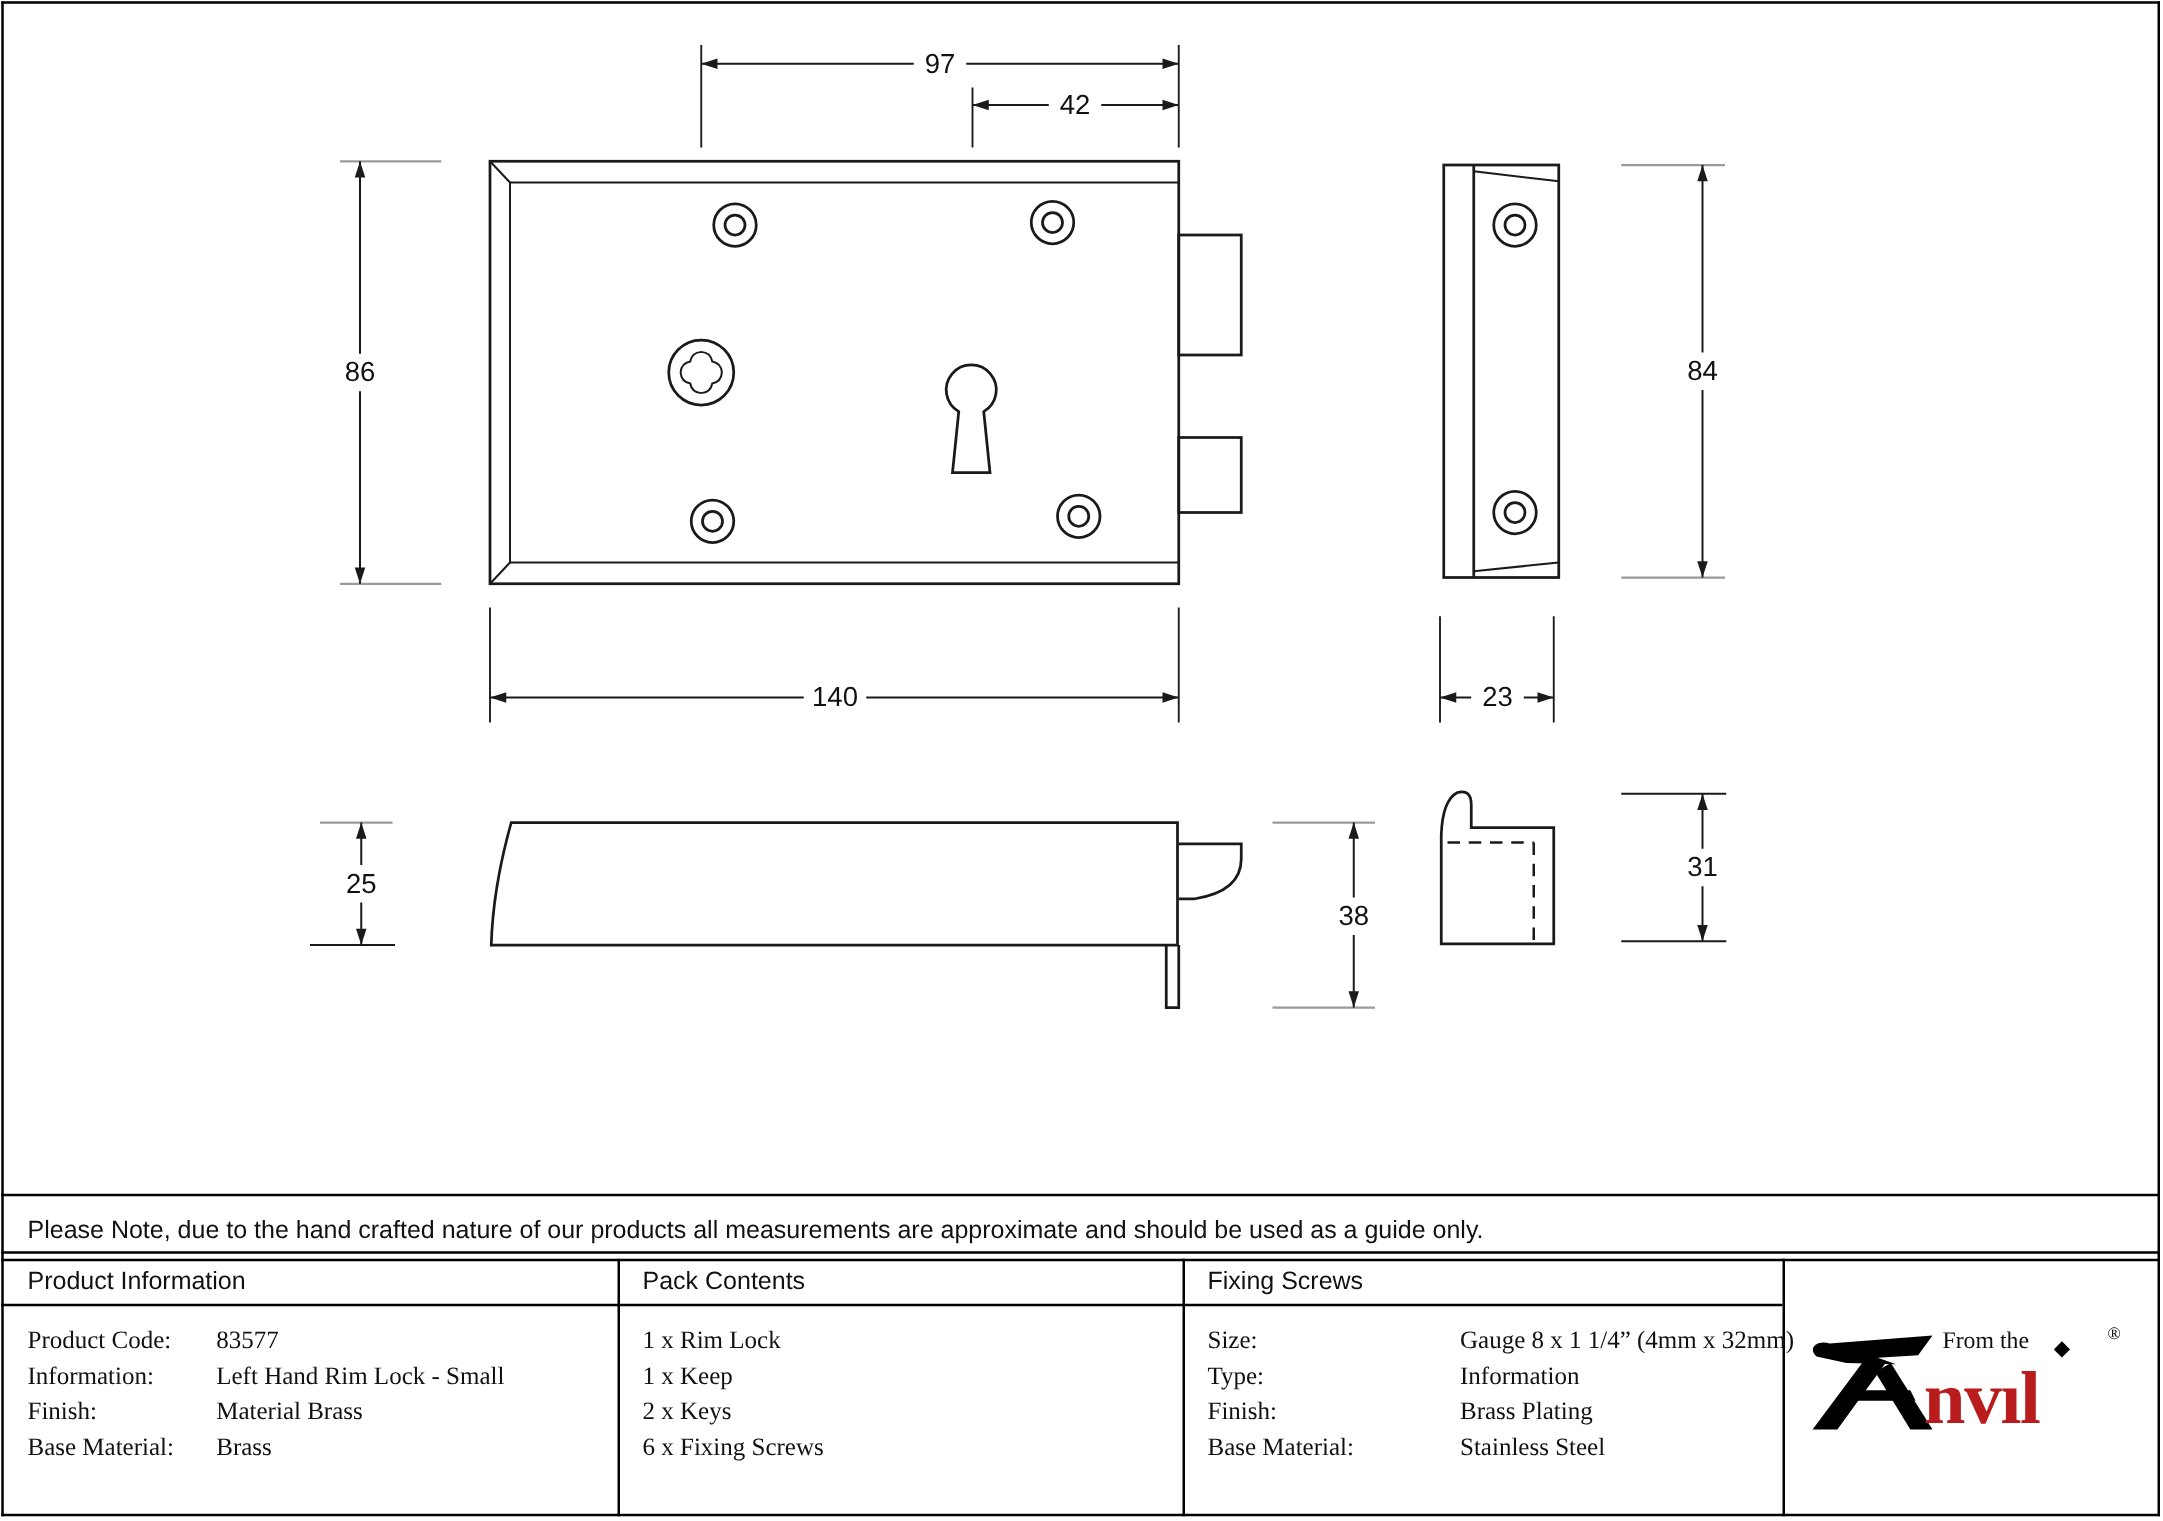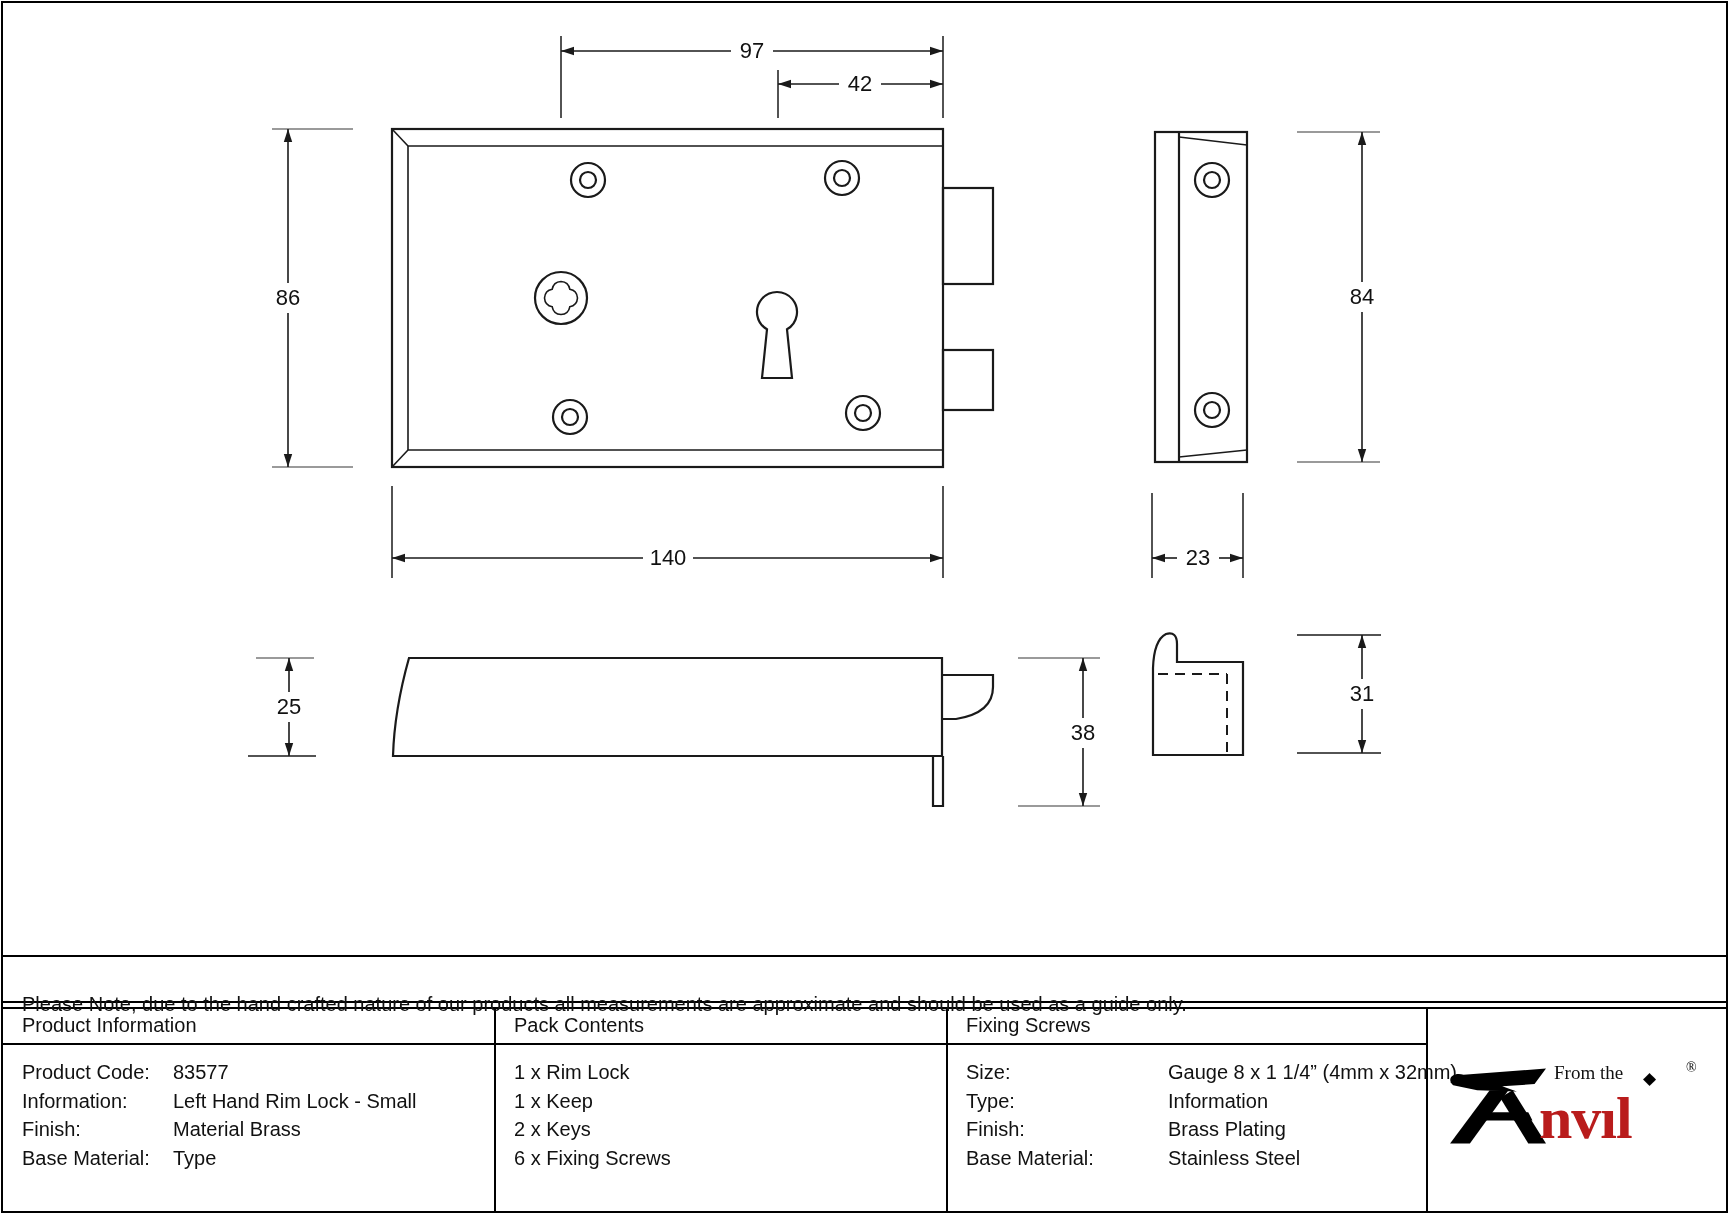--- a/index.html
+++ b/index.html
@@ -10,24 +10,24 @@
   .thin{fill:none;stroke:#1a1a1a;stroke-width:1.6px;}
   .ext{fill:none;stroke:#1a1a1a;stroke-width:1.5px;}
   .ext-grey{fill:none;stroke:#9a9a9a;stroke-width:1.8px;}
   .dim{fill:none;stroke:#1a1a1a;stroke-width:1.6px;}
   .arrow{fill:#1a1a1a;stroke:none;}
   .dashed{fill:none;stroke:#1a1a1a;stroke-width:2px;stroke-dasharray:10 7;}
   text.dimlabel{font-family:"Liberation Sans",sans-serif;font-size:22px;fill:#111;
         text-anchor:middle;}
   .hline{position:absolute;height:2px;background:#000;}
   .vline{position:absolute;width:2px;background:#000;}
-  .note-text{position:absolute;left:22px;top:973px;width:1690px;font-size:20px;margin-top:20px;}
+  .note-text{position:absolute;left:22px;top:973px;width:1690px;font-size:20px;}
   .th{position:absolute;top:1014px;font-size:20px;}
   .cell-col{position:absolute;top:1058px;font-size:20px;}
-  .cell-col span{display:block;line-height:28.5px;white-space:nowrap;}
+  .cell-col span{display:block;line-height:28.5px;white-space:nowrap;font-family:Liberation Serif, serif;}
   
   .logo{position:absolute;left:1440px;top:1058px;width:285px;height:100px;}
   .logo .fromthe{position:absolute;left:114px;top:4px;
         font-family:"Liberation Serif",serif;font-size:19px;color:#111;white-space:nowrap;}
   .logo .diamond{position:absolute;left:203px;top:10px;font-size:17px;color:#000;}
   .logo .nvil{position:absolute;left:99px;top:26px;
         font-family:"Liberation Serif",serif;font-size:60px;font-weight:700;
         letter-spacing:-1px;color:#b91c1c;}
   .logo .reg{position:absolute;left:246px;top:2px;font-size:14px;
         font-family:"Liberation Serif",serif;color:#000;}
@@ -206,21 +206,21 @@
   <div class="cell-col" style="left:22px;">
     <span>Product Code:</span>
     <span>Information:</span>
     <span>Finish:</span>
     <span>Base Material:</span>
   </div>
   <div class="cell-col" style="left:173px;">
     <span>83577</span>
     <span>Left Hand Rim Lock - Small</span>
     <span>Material Brass</span>
-    <span>Type</span>
+    <span>Brass</span>
   </div>
 
   <div class="cell-col" style="left:514px;">
     <span>1 x Rim Lock</span>
     <span>1 x Keep</span>
     <span>2 x Keys</span>
     <span>6 x Fixing Screws</span>
   </div>
 
   <div class="cell-col" style="left:966px;">

